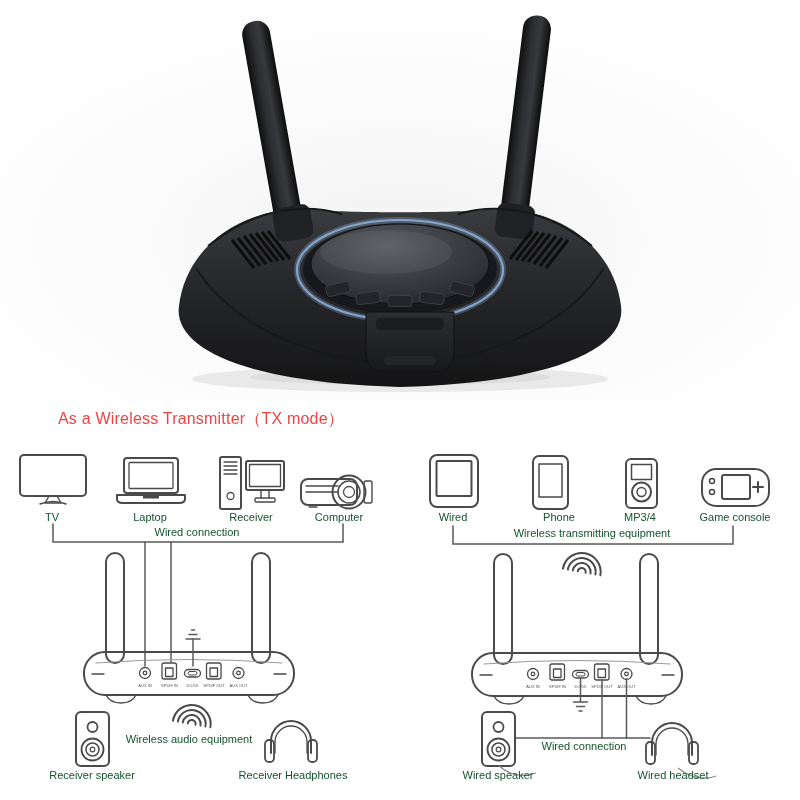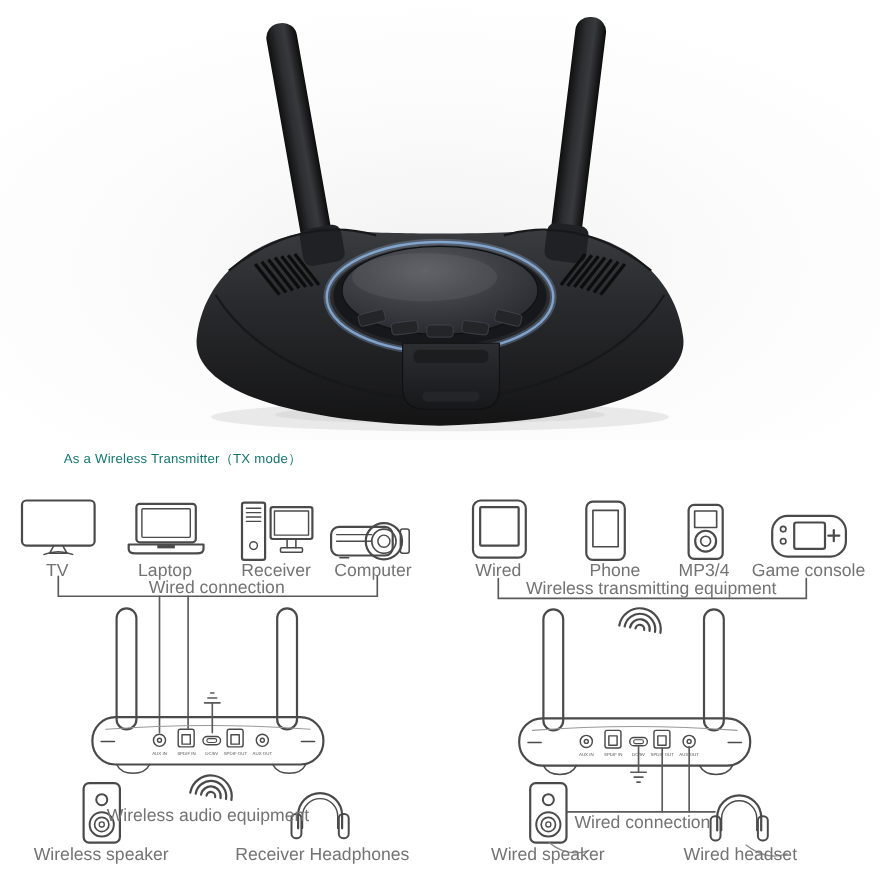--- a/index.html
+++ b/index.html
@@ -1,20 +1,20 @@
 <!DOCTYPE html>
 <html><head>
 <meta charset="utf-8">
 <style>
   html,body{margin:0;padding:0;background:#fff;}
   .canvas{position:relative;width:800px;height:800px;background:#ffffff;overflow:hidden;
           font-family:"Liberation Sans","DejaVu Sans",sans-serif;}
   .canvas svg{position:absolute;left:0;top:0;}
-  .title{position:absolute;font-size:12px;color:#0f766e;white-space:nowrap;letter-spacing:.2px;}
-  .lbl{position:absolute;transform:translateX(-50%);font-size:16px;color:#737373;white-space:nowrap;}
+  .title{position:absolute;font-size:16px;color:#ef4444;white-space:nowrap;letter-spacing:.2px;}
+  .lbl{position:absolute;transform:translateX(-50%);font-size:11px;color:#14532d;white-space:nowrap;}
   .icon-stroke{stroke:#4a4a4a;fill:none;stroke-width:2;stroke-linecap:round;stroke-linejoin:round;}
   .thin{stroke-width:1.4;}
   .wire{stroke:#5a5a5a;stroke-width:1.5;fill:none;stroke-linecap:round;}
   .portlbl{font-family:"Liberation Sans","DejaVu Sans",sans-serif;font-size:4px;fill:#555;text-anchor:middle;}
 </style>
 </head>
 <body>
 
 <div class="canvas">
 
@@ -286,21 +286,21 @@
   <div class="lbl" style="left:251px;top:511px">Receiver</div>
   <div class="lbl" style="left:339px;top:511px">Computer</div>
   <div class="lbl" style="left:197px;top:526px">Wired connection</div>
 
   <div class="lbl" style="left:453px;top:511px">Wired</div>
   <div class="lbl" style="left:559px;top:511px">Phone</div>
   <div class="lbl" style="left:640px;top:511px">MP3/4</div>
   <div class="lbl" style="left:735px;top:511px">Game console</div>
   <div class="lbl" style="left:592px;top:527px">Wireless transmitting equipment</div>
 
-  <div class="lbl" style="left:92px;top:769px">Wireless speaker</div>
+  <div class="lbl" style="left:92px;top:769px">Receiver speaker</div>
   <div class="lbl" style="left:189px;top:733px">Wireless audio equipment</div>
   <div class="lbl" style="left:293px;top:769px">Receiver Headphones</div>
 
   <div class="lbl" style="left:498px;top:769px">Wired speaker</div>
   <div class="lbl" style="left:584px;top:740px">Wired connection</div>
   <div class="lbl" style="left:673px;top:769px">Wired headset</div>
 
 </div>
 
 </body></html>

